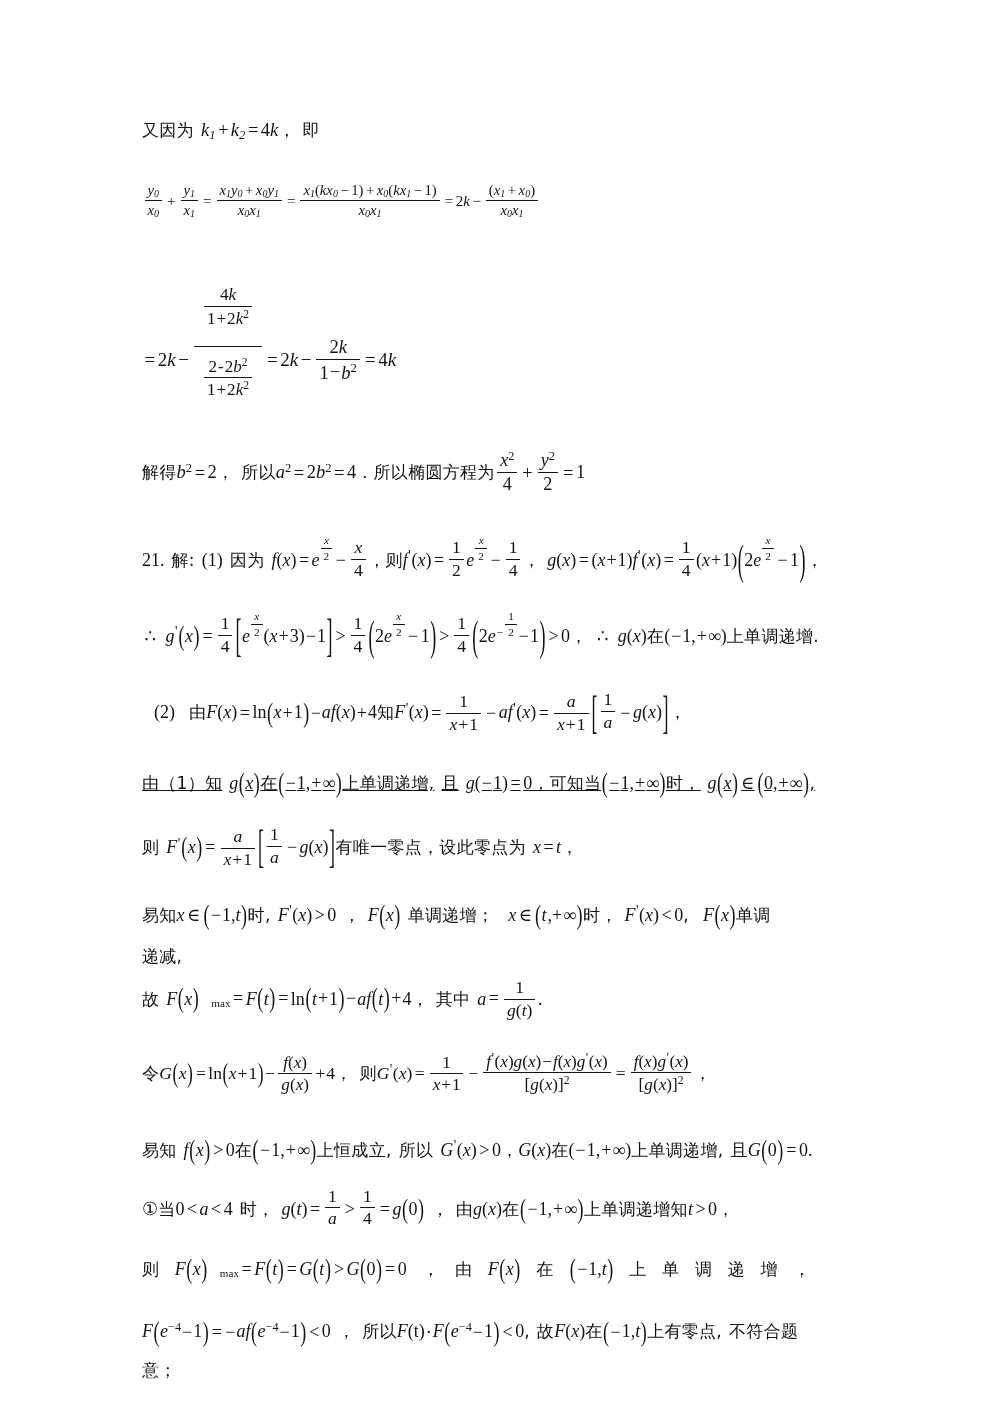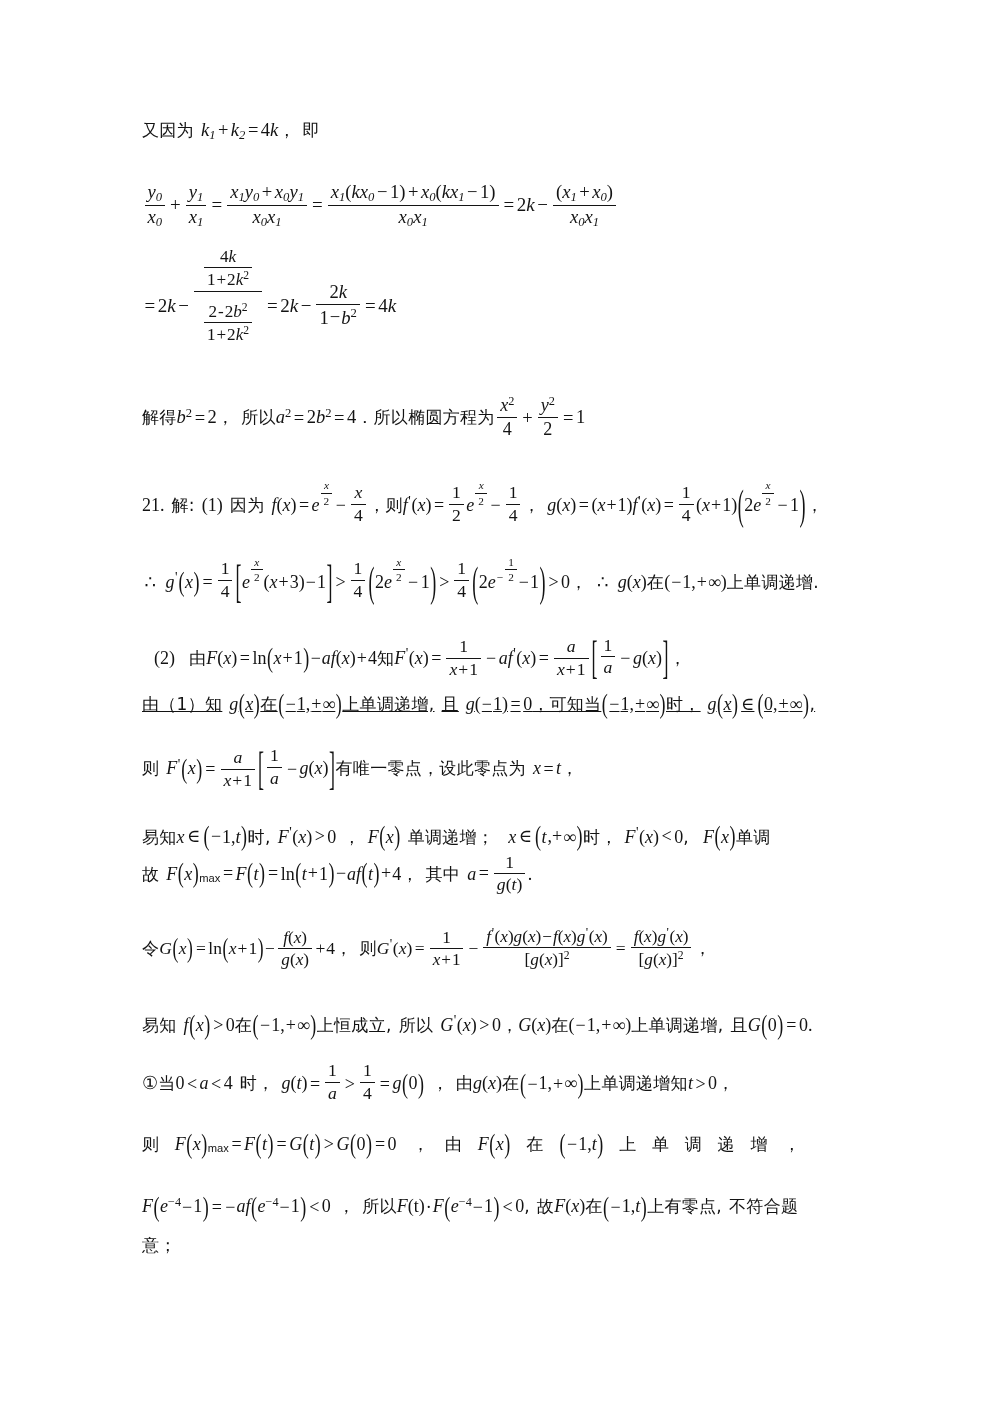--- a/index.html
+++ b/index.html
@@ -66,21 +66,22 @@
   }
   sup {
     font-size: 0.68em;
     vertical-align: 0.52em;
     font-style: normal;
   }
   .sub-rm {
     font-size: 0.62em;
     vertical-align: -0.2em;
     font-style: normal;
-    font-family: Liberation Sans, sans-serif;
+    font-family: Liberation Serif, serif;
+    padding-left: 12px;
   }
 
   
   .frac {
     display: inline-block;
     vertical-align: -0.52em;
     text-align: center;
     line-height: 1.12;
     margin: 0 2.5px;
   }
@@ -131,42 +132,42 @@
 </head>
 <body>
 
 <div id="page">
  <div class="content">
 
   <div class="line blk" style="margin-bottom:38px;">
     <span class="cjk">又因为</span><span class="sp"></span><span class="mi">k</span><sub>1</sub><span class="mo">+</span><span class="mi">k</span><sub>2</sub><span class="mo">=</span><span class="mn">4</span><span class="mi">k</span><span class="cjk">，</span><span class="sp"></span><span class="cjk">即</span>
   </div>
 
-  <div class="line blk" style="margin-bottom:18px;font-size:19px;">
+  <div class="line blk" style="margin-bottom:18px;font-size:15px;">
     <span class="frac big">
       <span class="num"><span class="mi">y</span><sub>0</sub></span>
       <span class="den"><span class="mi">x</span><sub>0</sub></span>
     </span><span class="mo">+</span><span class="frac big">
       <span class="num"><span class="mi">y</span><sub>1</sub></span>
       <span class="den"><span class="mi">x</span><sub>1</sub></span>
     </span><span class="mo">=</span><span class="frac big">
       <span class="num"><span class="mi">x</span><sub>1</sub><span class="mi">y</span><sub>0</sub><span class="mo">+</span><span class="mi">x</span><sub>0</sub><span class="mi">y</span><sub>1</sub></span>
       <span class="den"><span class="mi">x</span><sub>0</sub><span class="mi">x</span><sub>1</sub></span>
     </span><span class="mo">=</span><span class="frac big">
       <span class="num"><span class="mi">x</span><sub>1</sub><span class="mn">(</span><span class="mi">kx</span><sub>0</sub><span class="mo">−</span><span class="mn">1)</span><span class="mo">+</span><span class="mi">x</span><sub>0</sub><span class="mn">(</span><span class="mi">kx</span><sub>1</sub><span class="mo">−</span><span class="mn">1)</span></span>
       <span class="den"><span class="mi">x</span><sub>0</sub><span class="mi">x</span><sub>1</sub></span>
     </span><span class="mo">=</span><span class="mn">2</span><span class="mi">k</span><span class="mo">−</span><span class="frac big">
       <span class="num"><span class="mn">(</span><span class="mi">x</span><sub>1</sub><span class="mo">+</span><span class="mi">x</span><sub>0</sub><span class="mn">)</span></span>
       <span class="den"><span class="mi">x</span><sub>0</sub><span class="mi">x</span><sub>1</sub></span>
     </span>
   </div>
 
   <div class="line blk" style="margin-bottom:44px;font-size:19px;">
     <span class="mo">=</span><span class="mn">2</span><span class="mi">k</span><span class="mo">−</span><span class="frac nested" style="vertical-align:-1.05em;">
-      <span class="num" style="padding-bottom:2px;">
+      <span class="num" style="padding-bottom:18px;margin-top:48px;">
         <span class="frac" style="vertical-align:-0.5em;margin:0;">
           <span class="num"><span class="mn">4</span><span class="mi">k</span></span>
           <span class="den"><span class="mn">1</span><span class="mo tight">+</span><span class="mn">2</span><span class="mi">k</span><sup>2</sup></span>
         </span>
       </span>
       <span class="den" style="padding-top:2px;">
         <span class="frac" style="vertical-align:-0.5em;margin:7px;">
           <span class="num"><span class="mn">2</span><span class="mo tight">-</span><span class="mn">2</span><span class="mi">b</span><sup>2</sup></span>
           <span class="den"><span class="mn">1</span><span class="mo tight">+</span><span class="mn">2</span><span class="mi">k</span><sup>2</sup></span>
         </span>
@@ -214,21 +215,21 @@
       <span class="num"><span class="mn">1</span></span><span class="den"><span class="mn">4</span></span>
     </span><span class="paren tall">(</span><span class="mn">2</span><span class="mi">e</span><span class="frac" style="font-size:0.64em;vertical-align:0.55em;margin:0 1px;">
       <span class="num"><span class="mi">x</span></span><span class="den"><span class="mn">2</span></span>
     </span><span class="mo">−</span><span class="mn">1</span><span class="paren tall">)</span><span class="mo">&gt;</span><span class="frac">
       <span class="num"><span class="mn">1</span></span><span class="den"><span class="mn">4</span></span>
     </span><span class="paren tall">(</span><span class="mn">2</span><span class="mi">e</span><span style="font-size:0.64em;vertical-align:0.55em;"><span class="mo tight">−</span></span><span class="frac" style="font-size:0.64em;vertical-align:0.55em;margin:0 1px;">
       <span class="num"><span class="mn">1</span></span><span class="den"><span class="mn">2</span></span>
     </span><span class="mo tight">−</span><span class="mn">1</span><span class="paren tall">)</span><span class="mo">&gt;</span><span class="mn">0</span><span class="cjk">，</span><span class="sp"></span><span class="mo">∴</span><span class="sp"></span><span class="mi">g</span><span class="mn">(</span><span class="mi">x</span><span class="mn">)</span><span class="cjk">在</span><span class="mn">(</span><span class="mo tight">−</span><span class="mn">1,</span><span class="mo tight">+</span><span class="mn">∞)</span><span class="cjk">上单调递增.</span>
   </div>
 
-  <div class="line blk" style="margin-bottom:12px;font-size:18px;padding-left:12px;">
+  <div class="line blk" style="margin-bottom:36px;font-size:18px;padding-left:12px;">
     <span class="mn">(2)</span><span class="sp2"></span><span class="cjk">由</span><span class="mi">F</span><span class="mn">(</span><span class="mi">x</span><span class="mn">)</span><span class="mo">=</span><span class="mn">ln</span><span class="paren">(</span><span class="mi">x</span><span class="mo tight">+</span><span class="mn">1</span><span class="paren">)</span><span class="mo tight">−</span><span class="mi">af</span><span class="mn">(</span><span class="mi">x</span><span class="mn">)</span><span class="mo tight">+</span><span class="mn">4</span><span class="cjk">知</span><span class="mi">F</span><span class="prime">'</span><span class="mn">(</span><span class="mi">x</span><span class="mn">)</span><span class="mo">=</span><span class="frac big">
       <span class="num"><span class="mn">1</span></span><span class="den"><span class="mi">x</span><span class="mo tight">+</span><span class="mn">1</span></span>
     </span><span class="mo">−</span><span class="mi">af</span><span class="prime">'</span><span class="mn">(</span><span class="mi">x</span><span class="mn">)</span><span class="mo">=</span><span class="frac big">
       <span class="num"><span class="mi">a</span></span><span class="den"><span class="mi">x</span><span class="mo tight">+</span><span class="mn">1</span></span>
     </span><span class="brk xtall">[</span><span class="frac">
       <span class="num"><span class="mn">1</span></span><span class="den"><span class="mi">a</span></span>
     </span><span class="mo">−</span><span class="mi">g</span><span class="mn">(</span><span class="mi">x</span><span class="mn">)</span><span class="brk xtall">]</span><span class="cjk">，</span>
   </div>
 
   <div class="line blk" style="margin-bottom:30px;font-size:18px;text-decoration:underline;">
@@ -236,24 +237,27 @@
   </div>
 
   <div class="line blk" style="margin-bottom:32px;font-size:18px;">
     <span class="cjk">则</span><span class="sp"></span><span class="mi">F</span><span class="prime">'</span><span class="paren">(</span><span class="mi">x</span><span class="paren">)</span><span class="mo">=</span><span class="frac big">
       <span class="num"><span class="mi">a</span></span><span class="den"><span class="mi">x</span><span class="mo tight">+</span><span class="mn">1</span></span>
     </span><span class="brk xtall">[</span><span class="frac">
       <span class="num"><span class="mn">1</span></span><span class="den"><span class="mi">a</span></span>
     </span><span class="mo">−</span><span class="mi">g</span><span class="mn">(</span><span class="mi">x</span><span class="mn">)</span><span class="brk xtall">]</span><span class="cjk">有唯一零点，设此零点为</span><span class="sp"></span><span class="mi">x</span><span class="mo">=</span><span class="mi">t</span><span class="cjk">，</span>
   </div>
 
-  <div class="line blk" style="margin-bottom:4px;font-size:18px;">
+  <div class="line blk" style="margin-bottom:16px;font-size:18px;">
     <span class="cjk">易知</span><span class="mi">x</span><span class="mo">∈</span><span class="paren">(</span><span class="mo tight">−</span><span class="mn">1,</span><span class="mi">t</span><span class="paren">)</span><span class="cjk">时,</span><span class="sp"></span><span class="mi">F</span><span class="prime">'</span><span class="mn">(</span><span class="mi">x</span><span class="mn">)</span><span class="mo">&gt;</span><span class="mn">0</span><span class="sp"></span><span class="cjk">，</span><span class="sp"></span><span class="mi">F</span><span class="paren">(</span><span class="mi">x</span><span class="paren">)</span><span class="sp"></span><span class="cjk">单调递增；</span><span class="sp2"></span><span class="mi">x</span><span class="mo">∈</span><span class="paren">(</span><span class="mi">t</span><span class="mo tight">,+</span><span class="mn">∞</span><span class="paren">)</span><span class="cjk">时，</span><span class="sp"></span><span class="mi">F</span><span class="prime">'</span><span class="mn">(</span><span class="mi">x</span><span class="mn">)</span><span class="mo">&lt;</span><span class="mn">0</span><span class="cjk">,</span><span class="sp2"></span><span class="mi">F</span><span class="paren">(</span><span class="mi">x</span><span class="paren">)</span><span class="cjk">单调</span>
   </div>
 
+  <div class="line blk" style="margin-bottom:10px;font-size:18px;">
+    <span class="cjk">递减,</span>
+  </div>
 
   <div class="line blk" style="margin-bottom:30px;font-size:18px;">
     <span class="cjk">故</span><span class="sp"></span><span class="mi">F</span><span class="paren">(</span><span class="mi">x</span><span class="paren">)</span><span class="sub-rm">max</span><span class="mo">=</span><span class="mi">F</span><span class="paren">(</span><span class="mi">t</span><span class="paren">)</span><span class="mo">=</span><span class="mn">ln</span><span class="paren">(</span><span class="mi">t</span><span class="mo tight">+</span><span class="mn">1</span><span class="paren">)</span><span class="mo tight">−</span><span class="mi">af</span><span class="paren">(</span><span class="mi">t</span><span class="paren">)</span><span class="mo tight">+</span><span class="mn">4</span><span class="cjk">，</span><span class="sp"></span><span class="cjk">其中</span><span class="sp"></span><span class="mi">a</span><span class="mo">=</span><span class="frac big">
       <span class="num"><span class="mn">1</span></span><span class="den"><span class="mi">g</span><span class="mn">(</span><span class="mi">t</span><span class="mn">)</span></span>
     </span><span class="mn">.</span>
   </div>
 
   <div class="line blk" style="margin-bottom:42px;font-size:17.5px;">
     <span class="cjk">令</span><span class="mi">G</span><span class="paren">(</span><span class="mi">x</span><span class="paren">)</span><span class="mo">=</span><span class="mn">ln</span><span class="paren">(</span><span class="mi">x</span><span class="mo tight">+</span><span class="mn">1</span><span class="paren">)</span><span class="mo tight">−</span><span class="frac big">
       <span class="num"><span class="mi">f</span><span class="mn">(</span><span class="mi">x</span><span class="mn">)</span></span><span class="den"><span class="mi">g</span><span class="mn">(</span><span class="mi">x</span><span class="mn">)</span></span>

